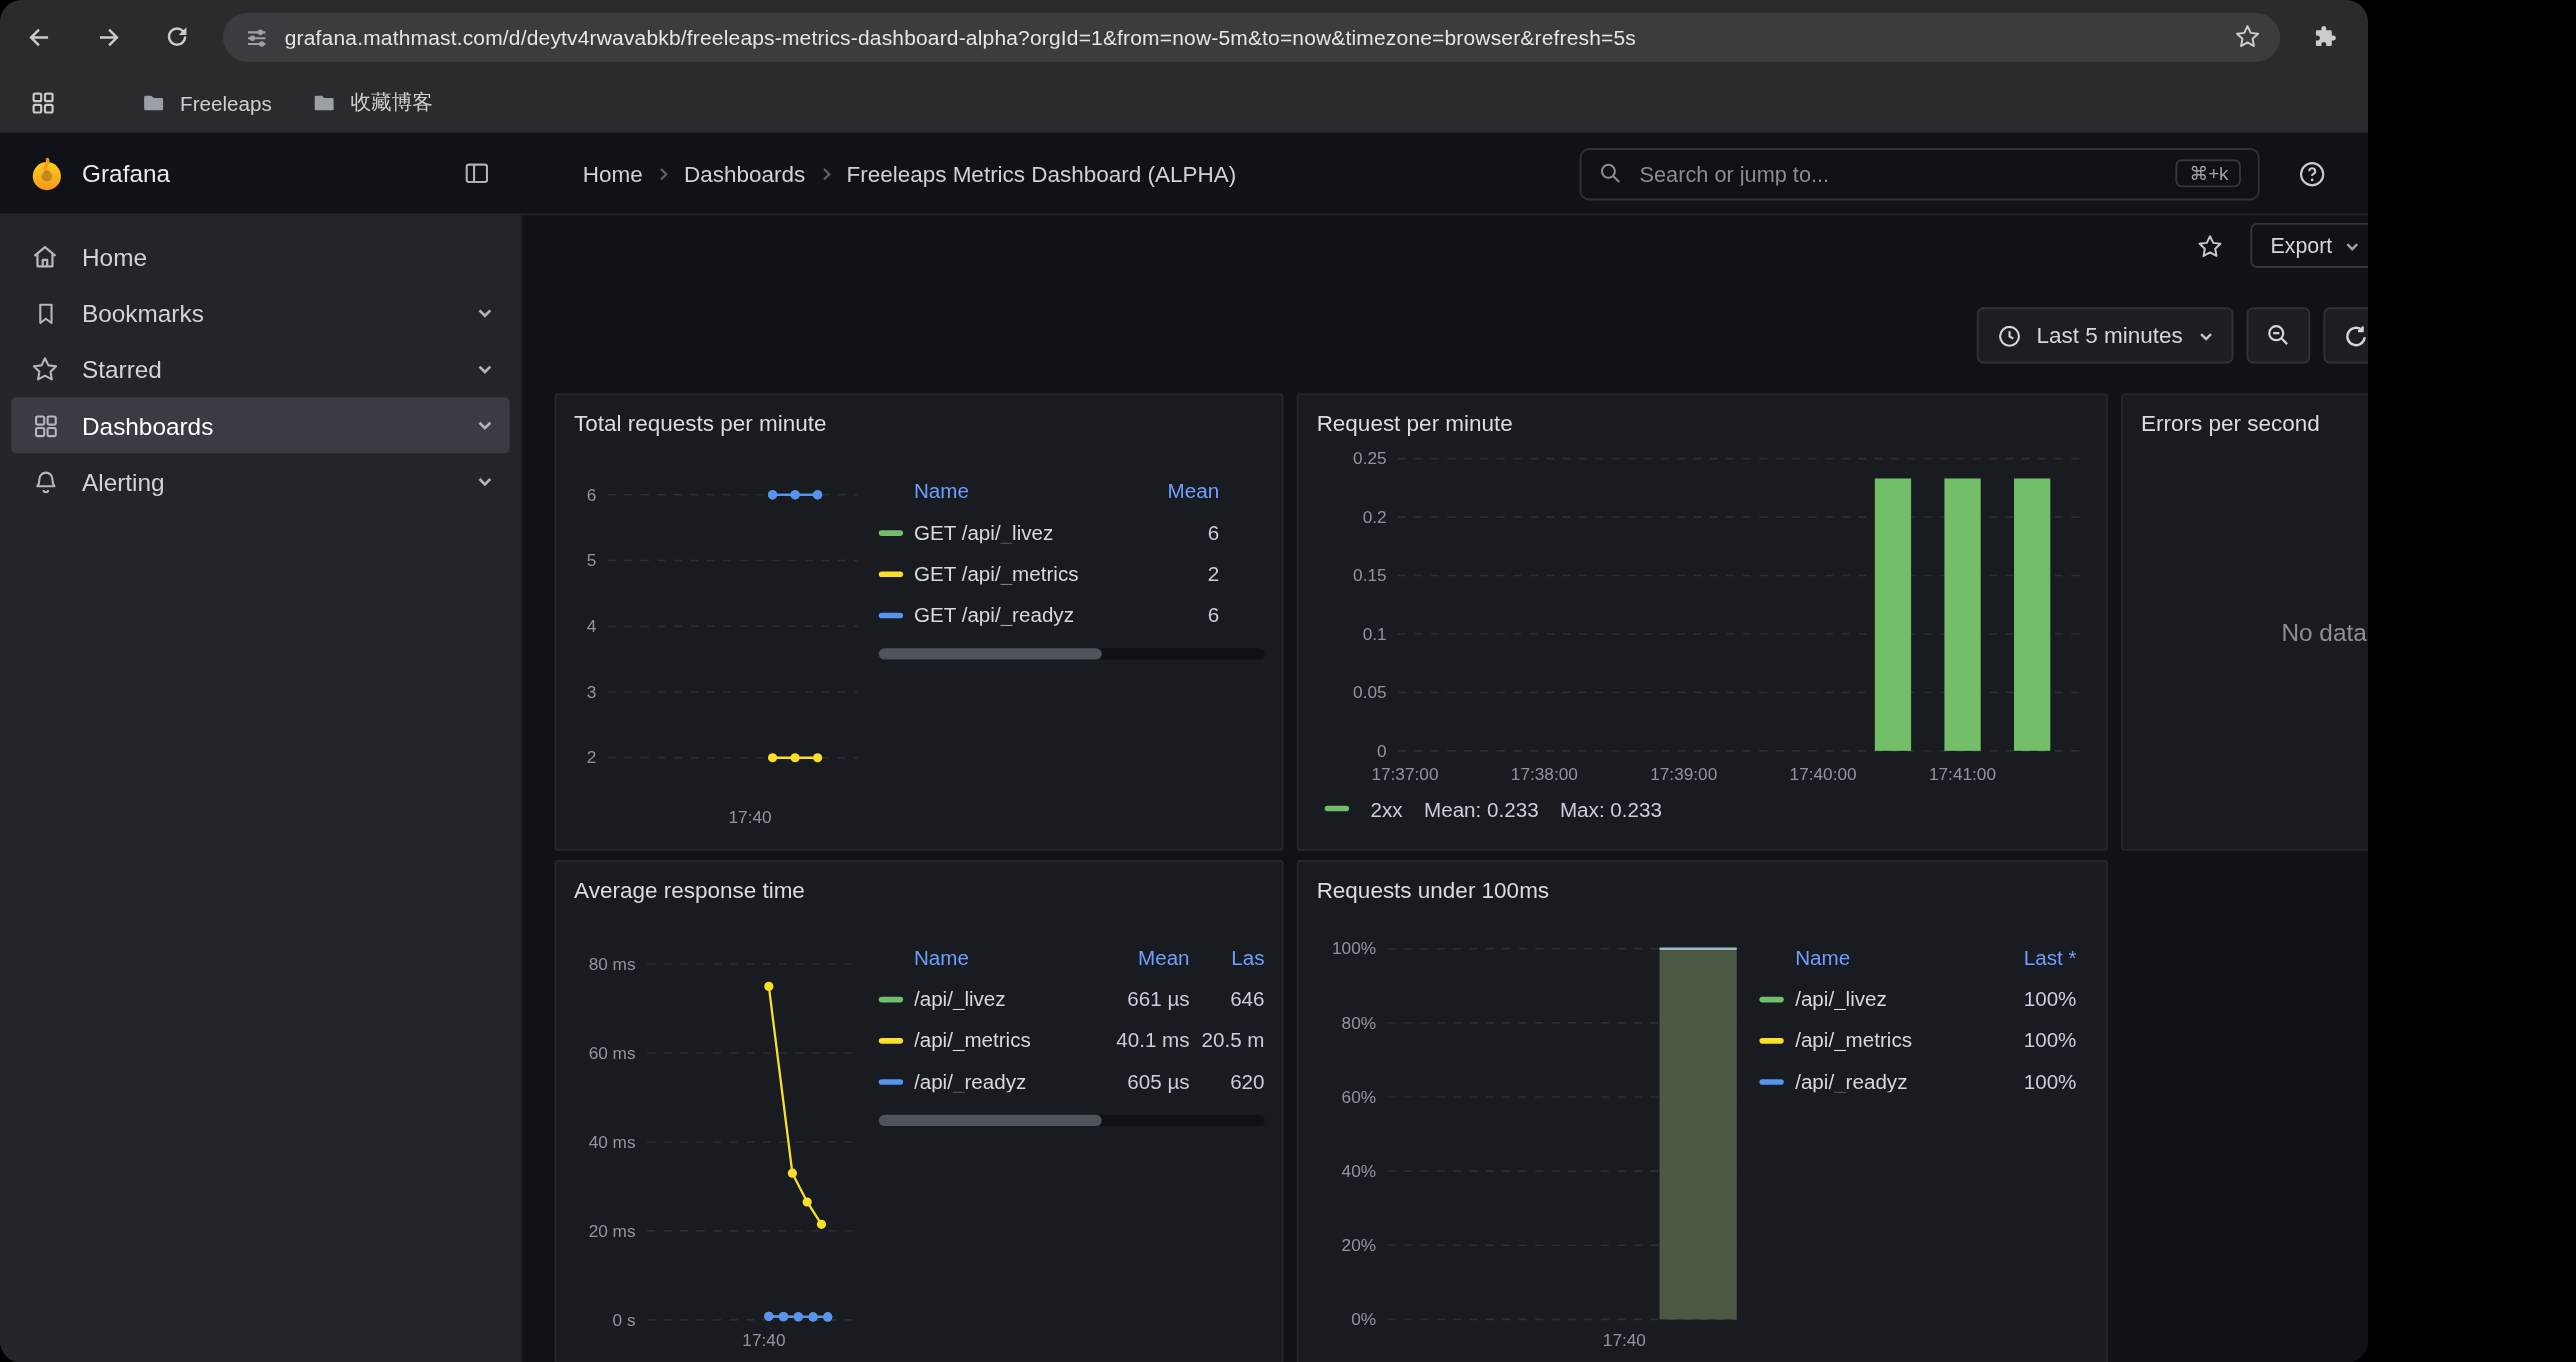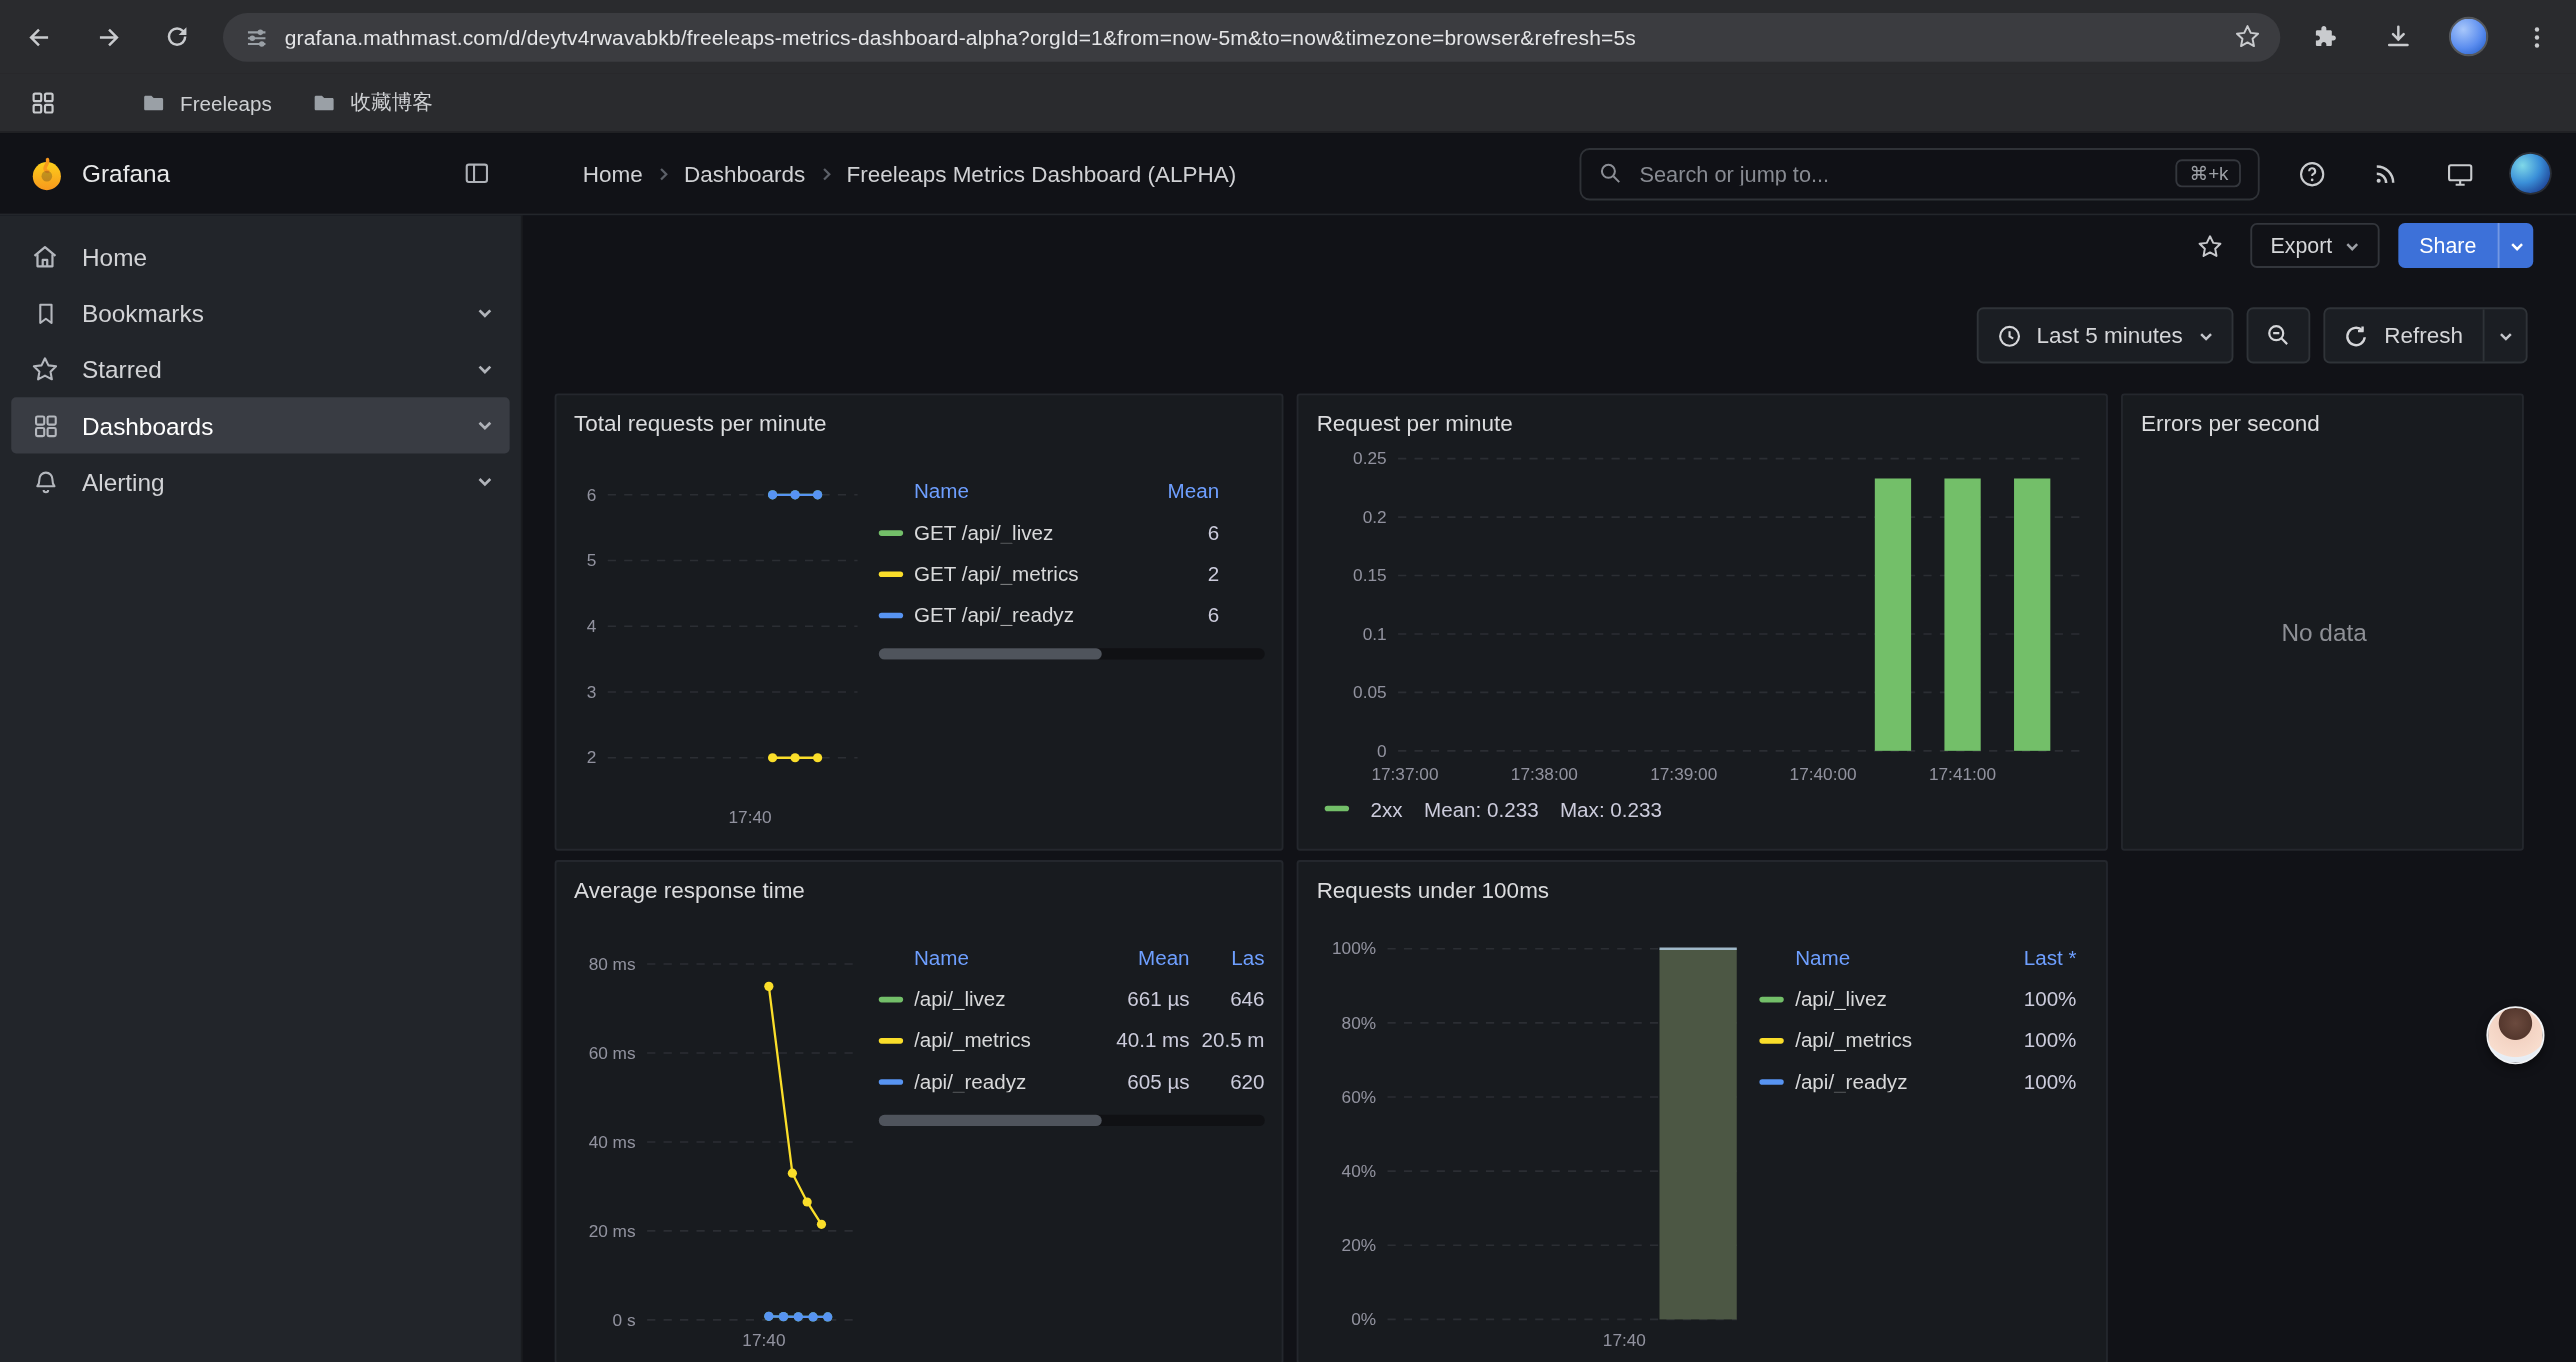--- a/index.html
+++ b/index.html
@@ -1,17 +1,17 @@
 <!DOCTYPE html>
 <html style="font-size:14px"><head>
 <meta charset="utf-8">
 <style>
   html,body{margin:0;padding:0;background:#000;}
   *{box-sizing:border-box;}
-  .stage{width:2576px;height:1363px;overflow:hidden;background:#111217;position:relative;}
+  .stage{width:2368px;height:1363px;overflow:hidden;background:#111217;position:relative;border-radius:22px;}
   .viewport{width:1375px;height:727px;transform:scale(1.8737);transform-origin:0 0;
     font-family:"Liberation Sans","DejaVu Sans",sans-serif;display:flex;flex-direction:column;position:relative;}
 
   
   .chrome-bar{height:39px;background:#2a2b2e;display:flex;align-items:center;padding:0 8.8px;flex:none;}
   .nav-btns{display:flex;align-items:center;gap:12.3px;margin-right:12.3px;}
   .icon-btn{width:24.6px;height:24.6px;display:flex;align-items:center;justify-content:center;color:#c9cbce;background:none;border:none;padding:0;cursor:pointer;}
   .omnibox{flex:1;height:26px;background:#3b3c40;border-radius:13px;display:flex;align-items:center;padding:0 10.5px;gap:8px;min-width:0;}
   .omnibox .url{color:#e4e5e7;font-size:11.2px;white-space:nowrap;overflow:hidden;flex:1;letter-spacing:0.1px;}
   .chrome-actions{display:flex;align-items:center;gap:14px;margin-left:12.3px;}

